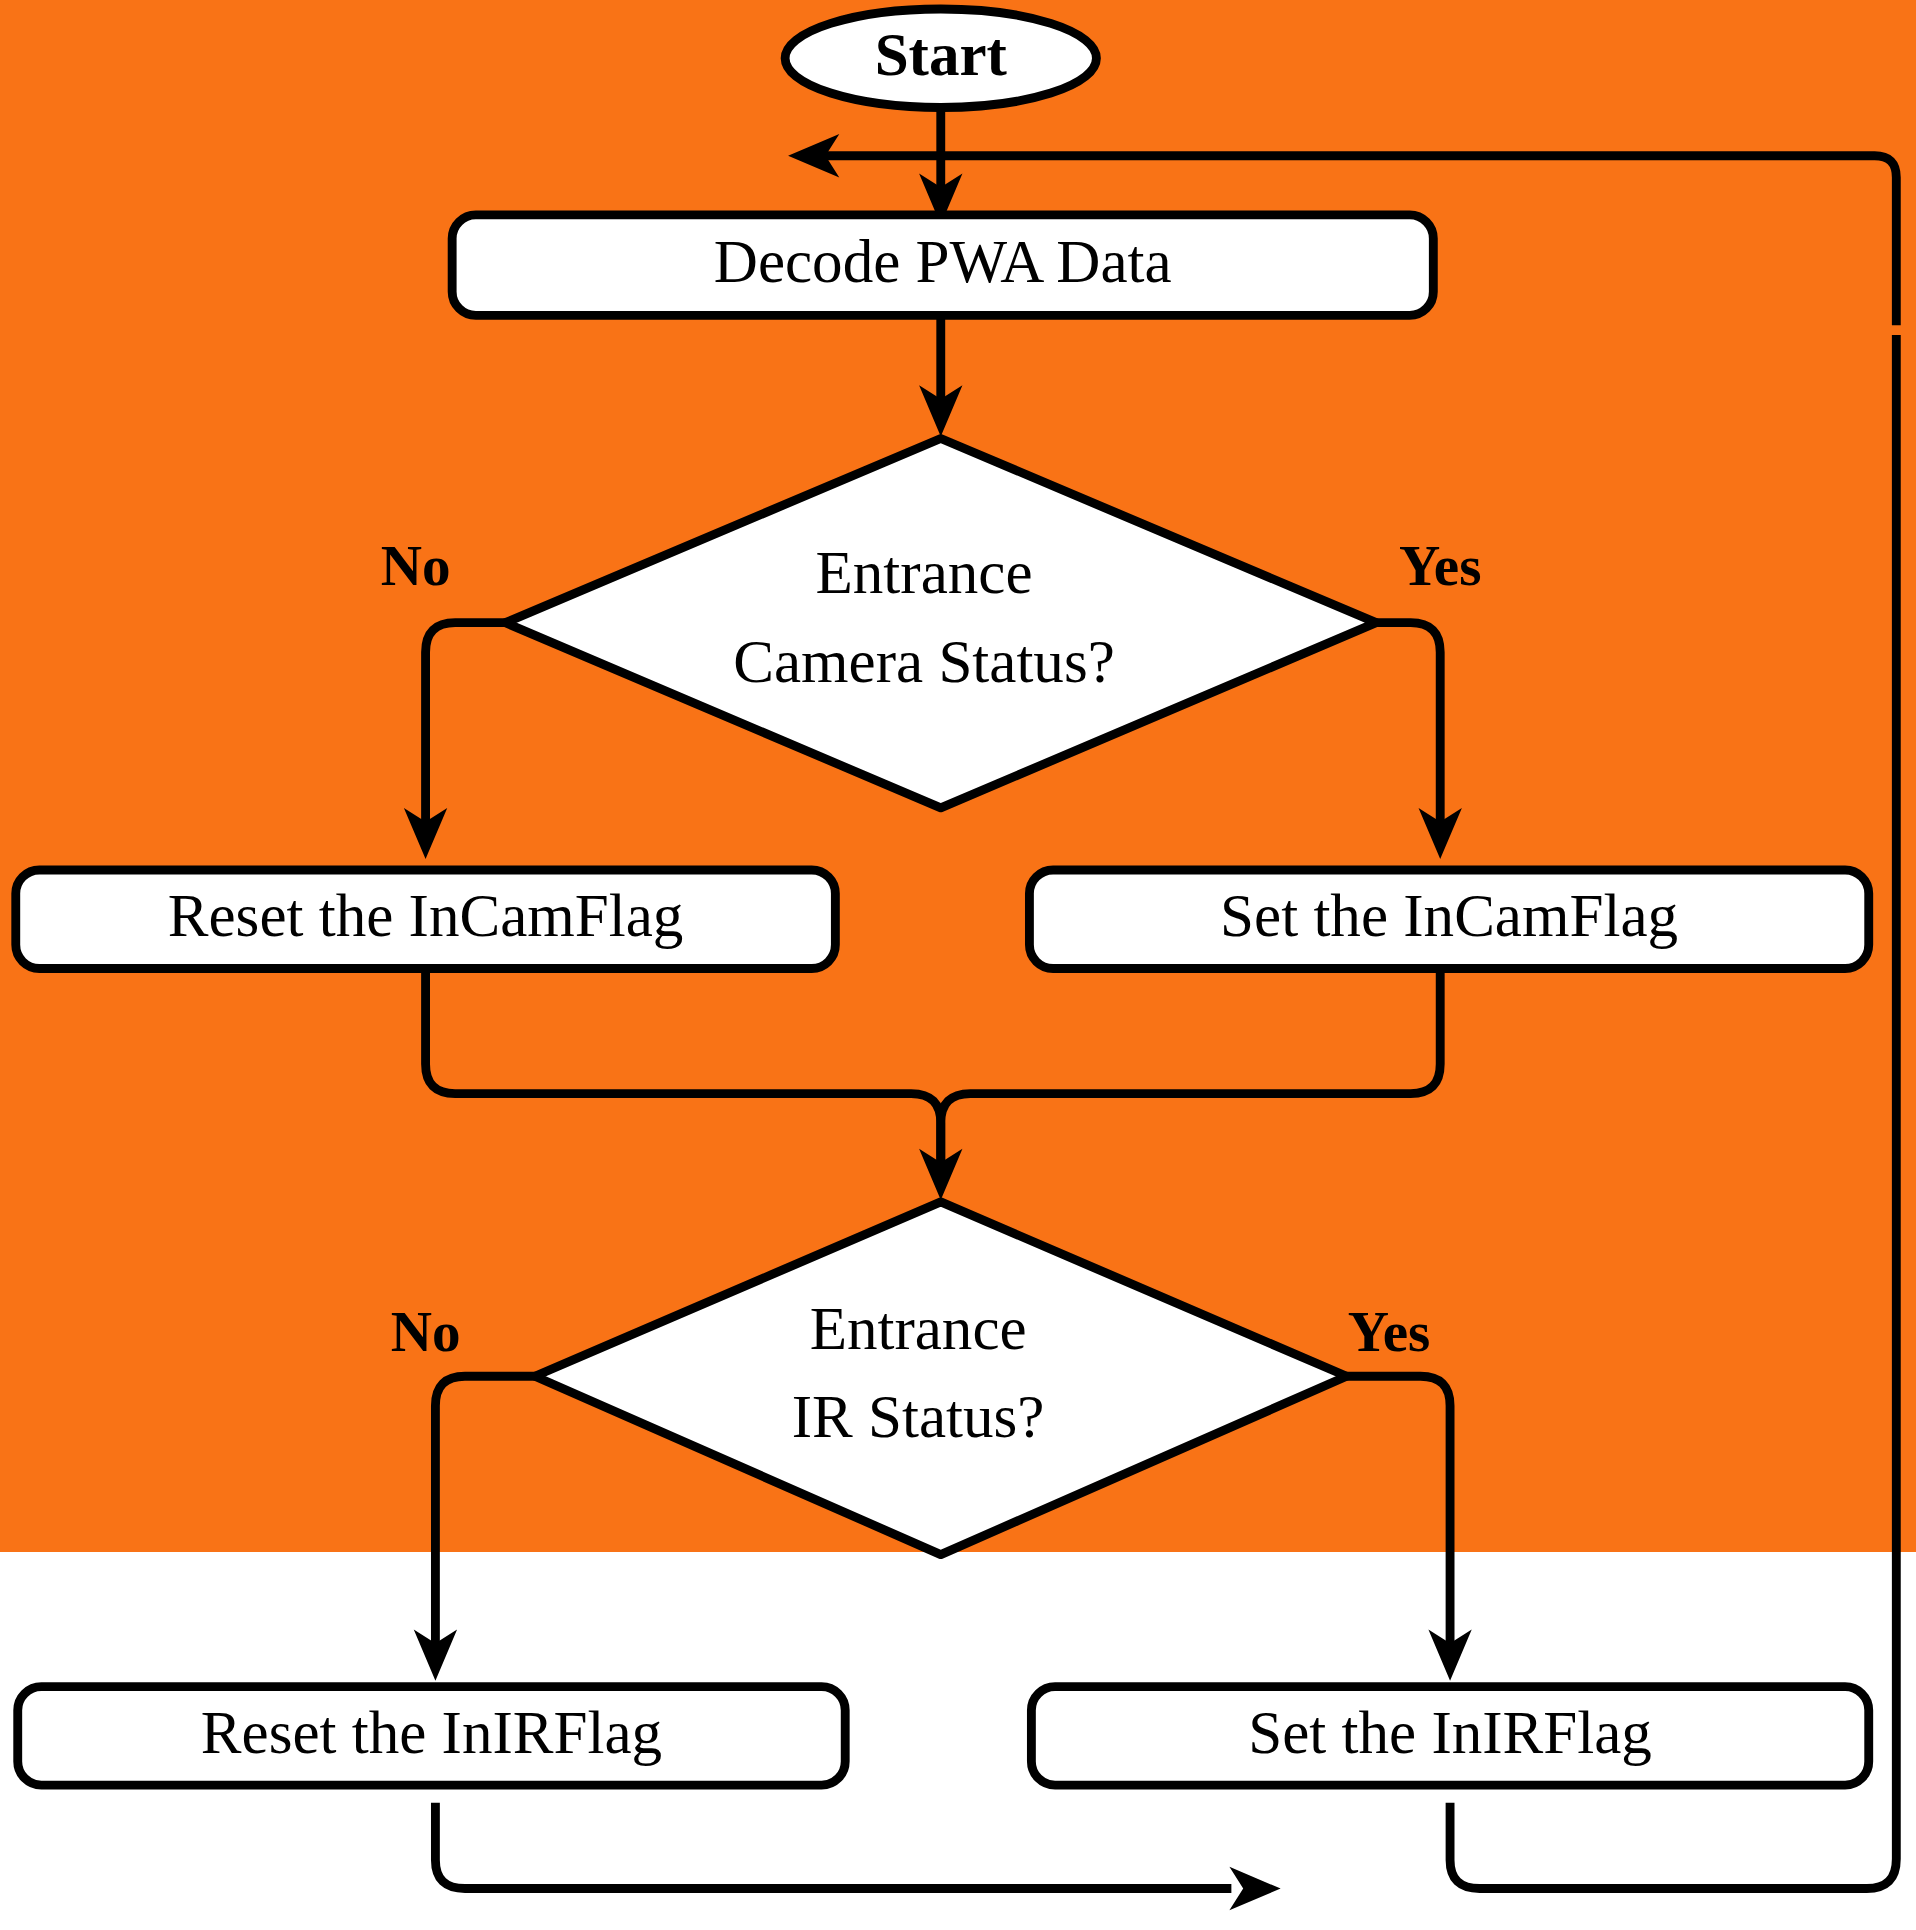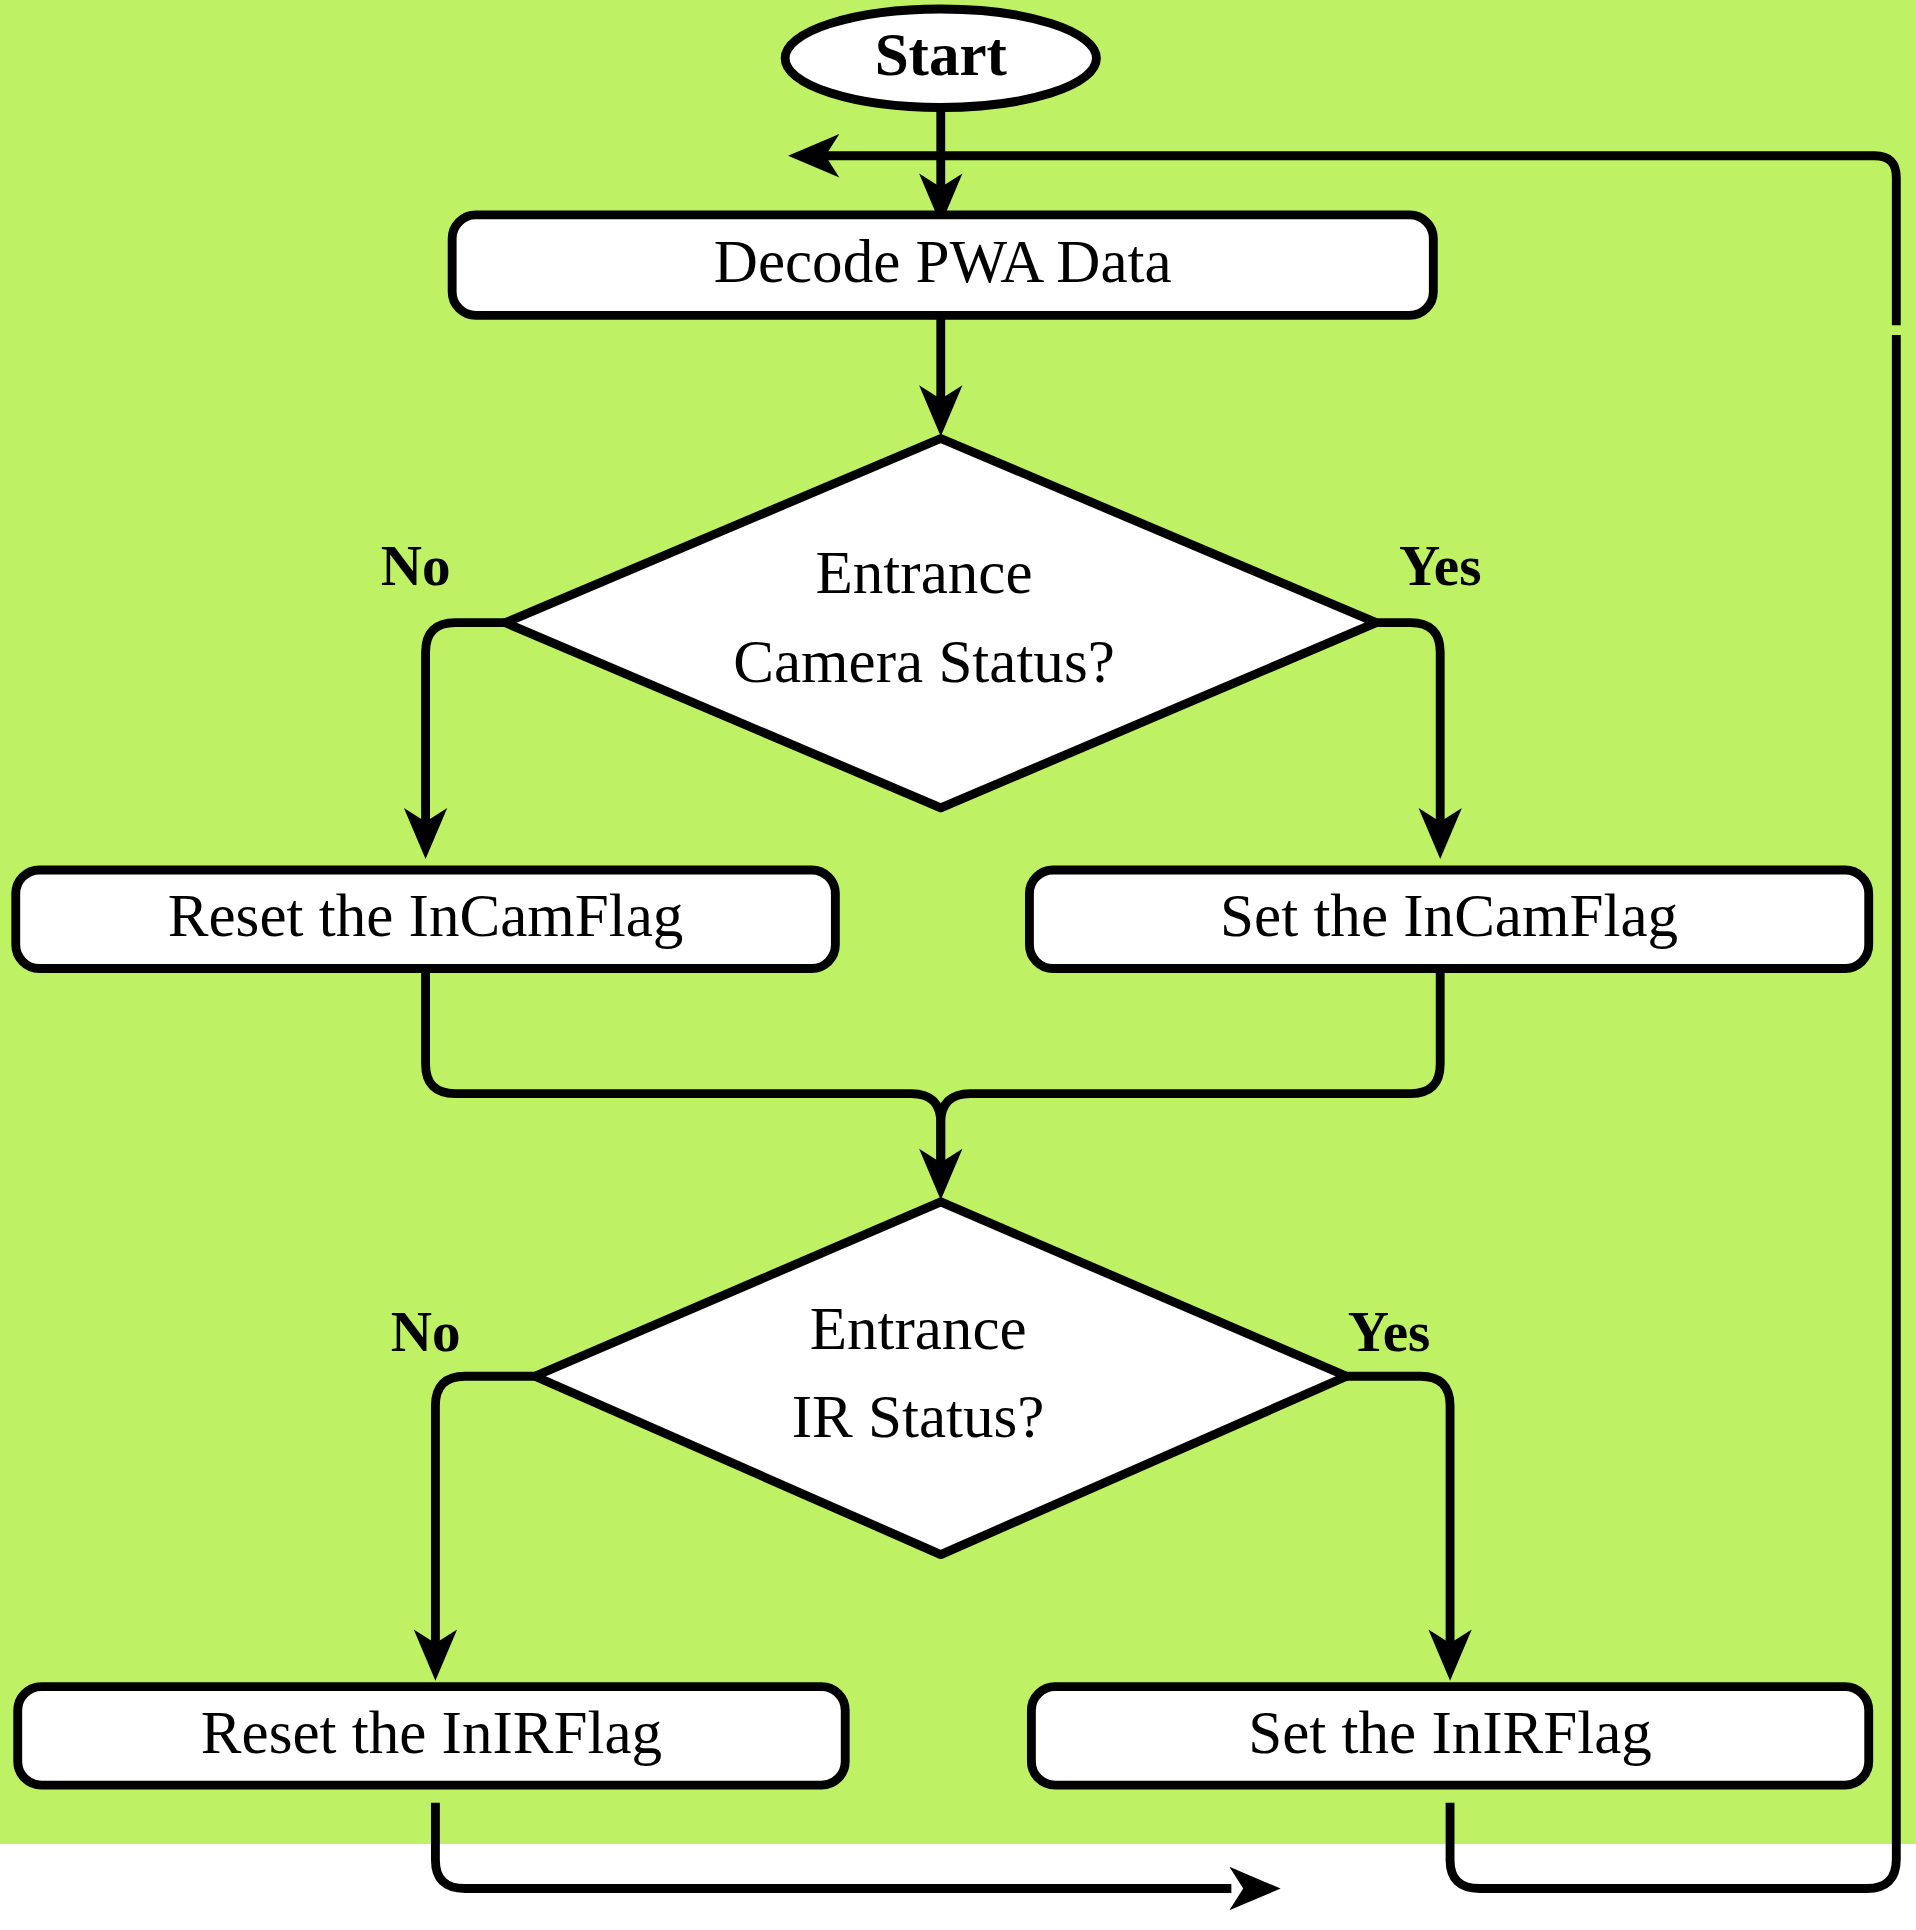--- a/index.html
+++ b/index.html
@@ -9,22 +9,22 @@
   }
   body {
     width: 1917px;
     height: 1931px;
     overflow: hidden;
     font-family: "Liberation Serif", "DejaVu Serif", serif;
   }
   #flowchart-root {
     position: relative;
     width: 1917px;
-    height: 1844px;
-    background: #bef264;
+    height: 1552px;
+    background: #f97316;
   }
   svg.flow-canvas {
     display: block;
     width: 1917px;
     height: 1931px;
   }
   .shape-stroke {
     fill: #ffffff;
     stroke: #000000;
     stroke-width: 9;

